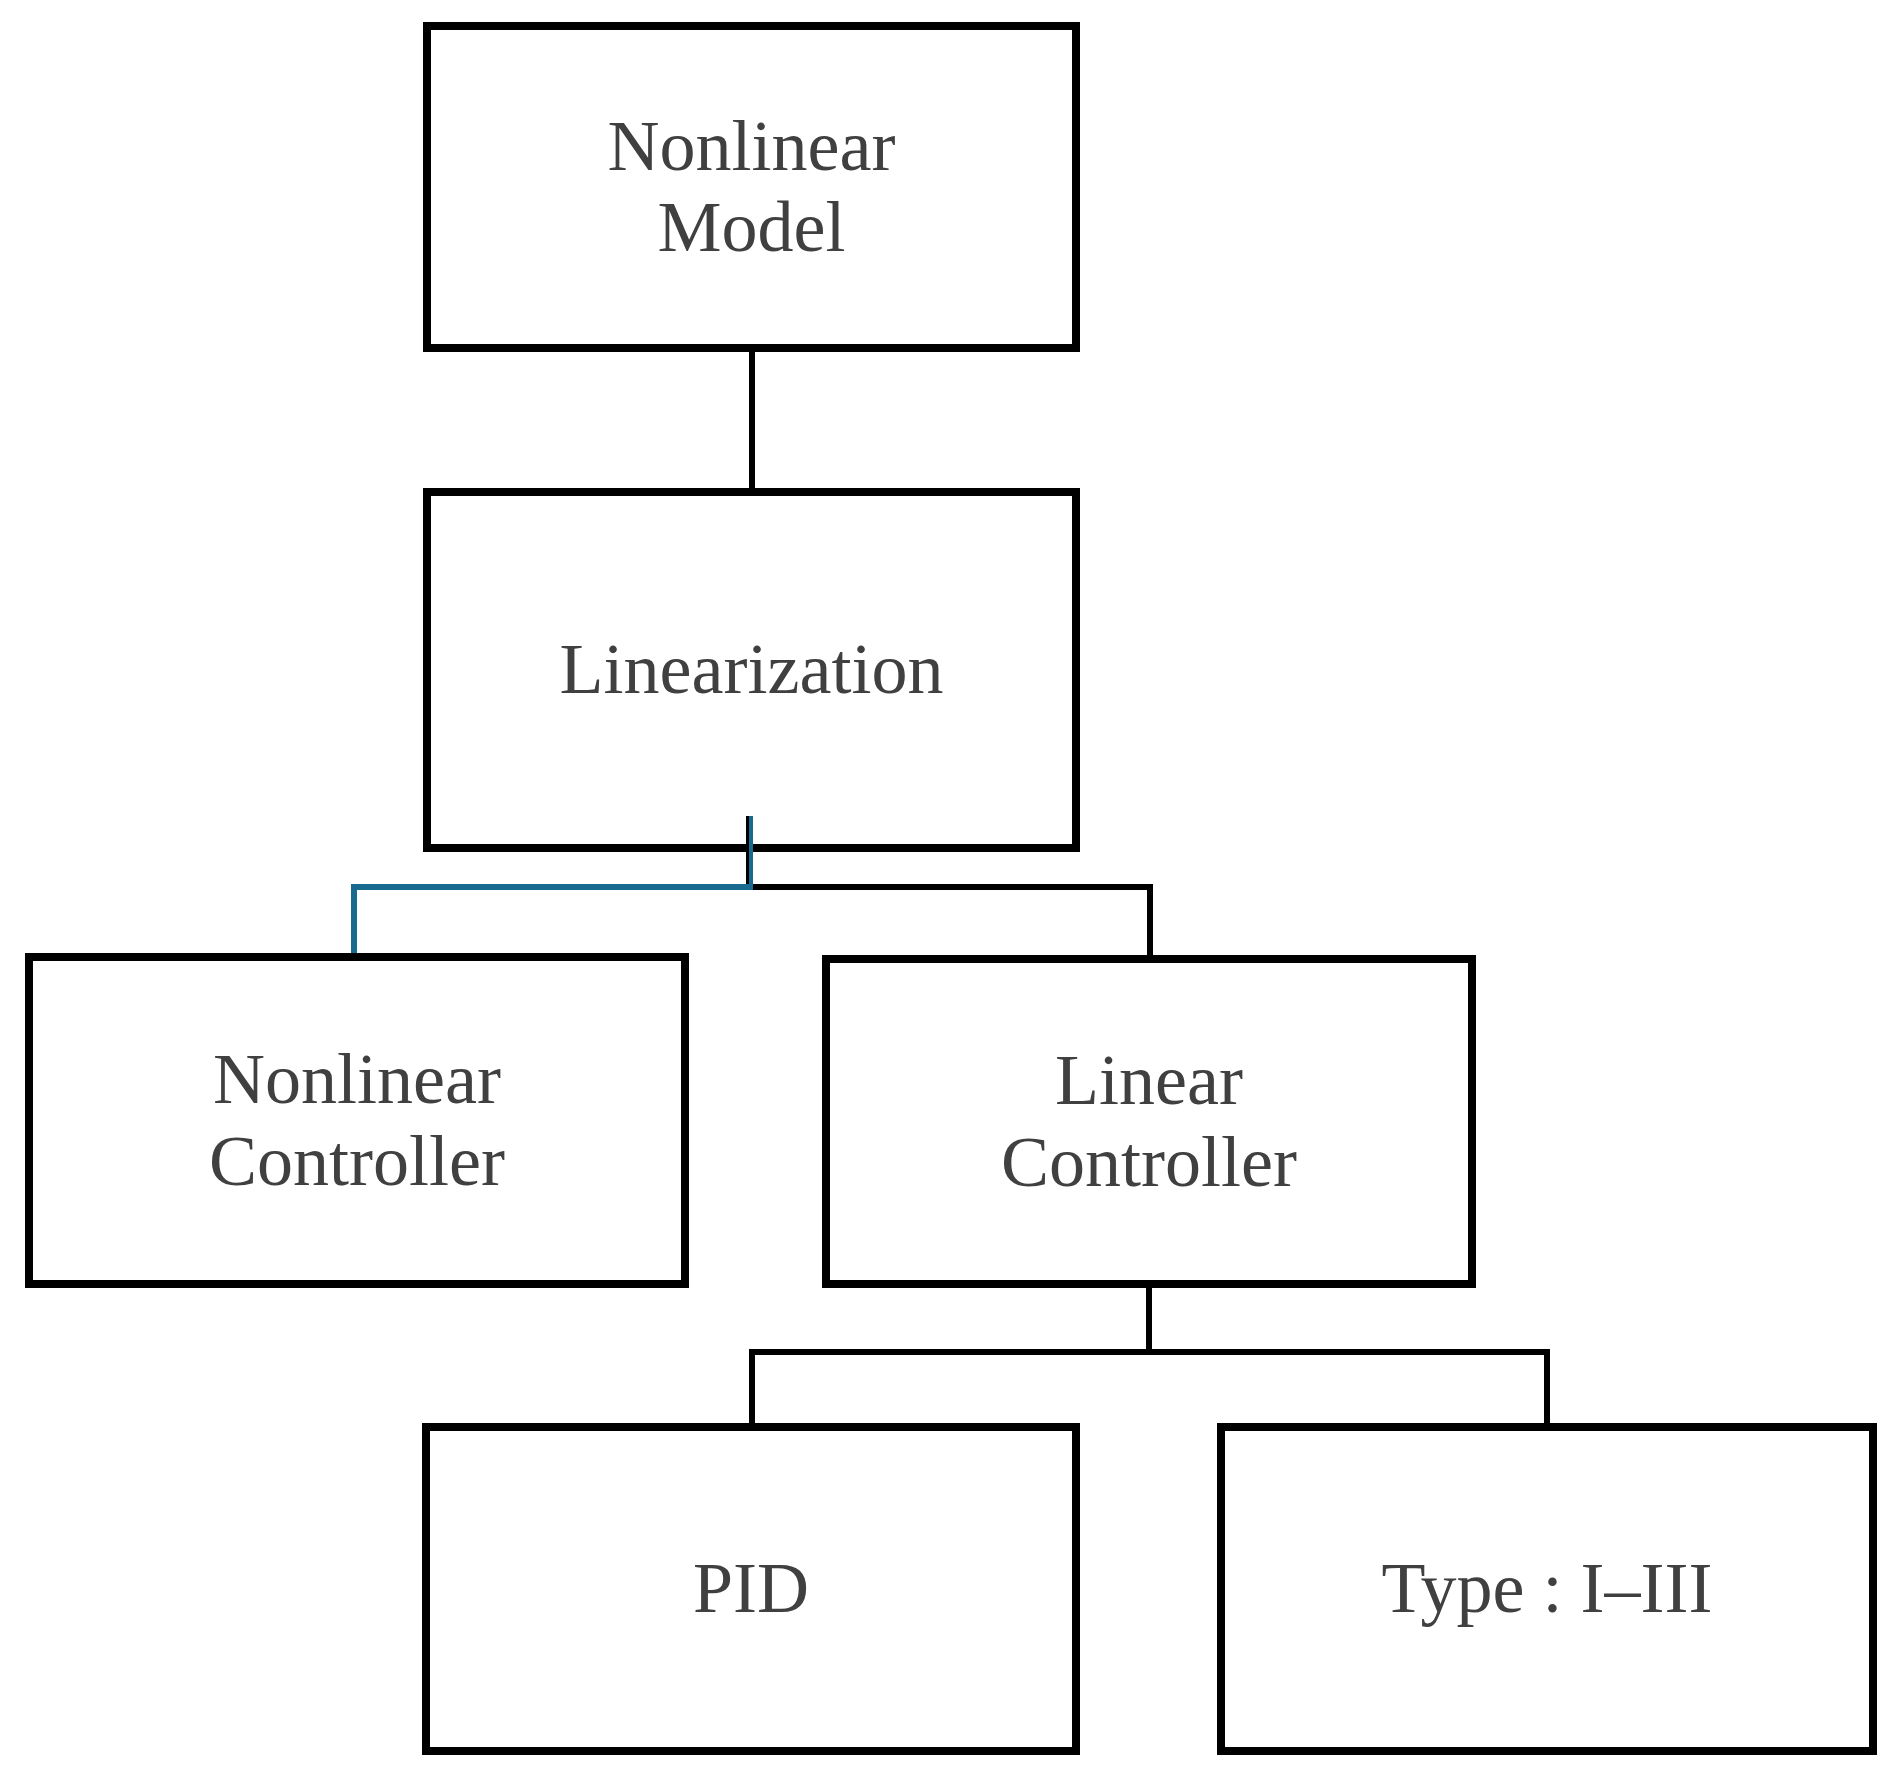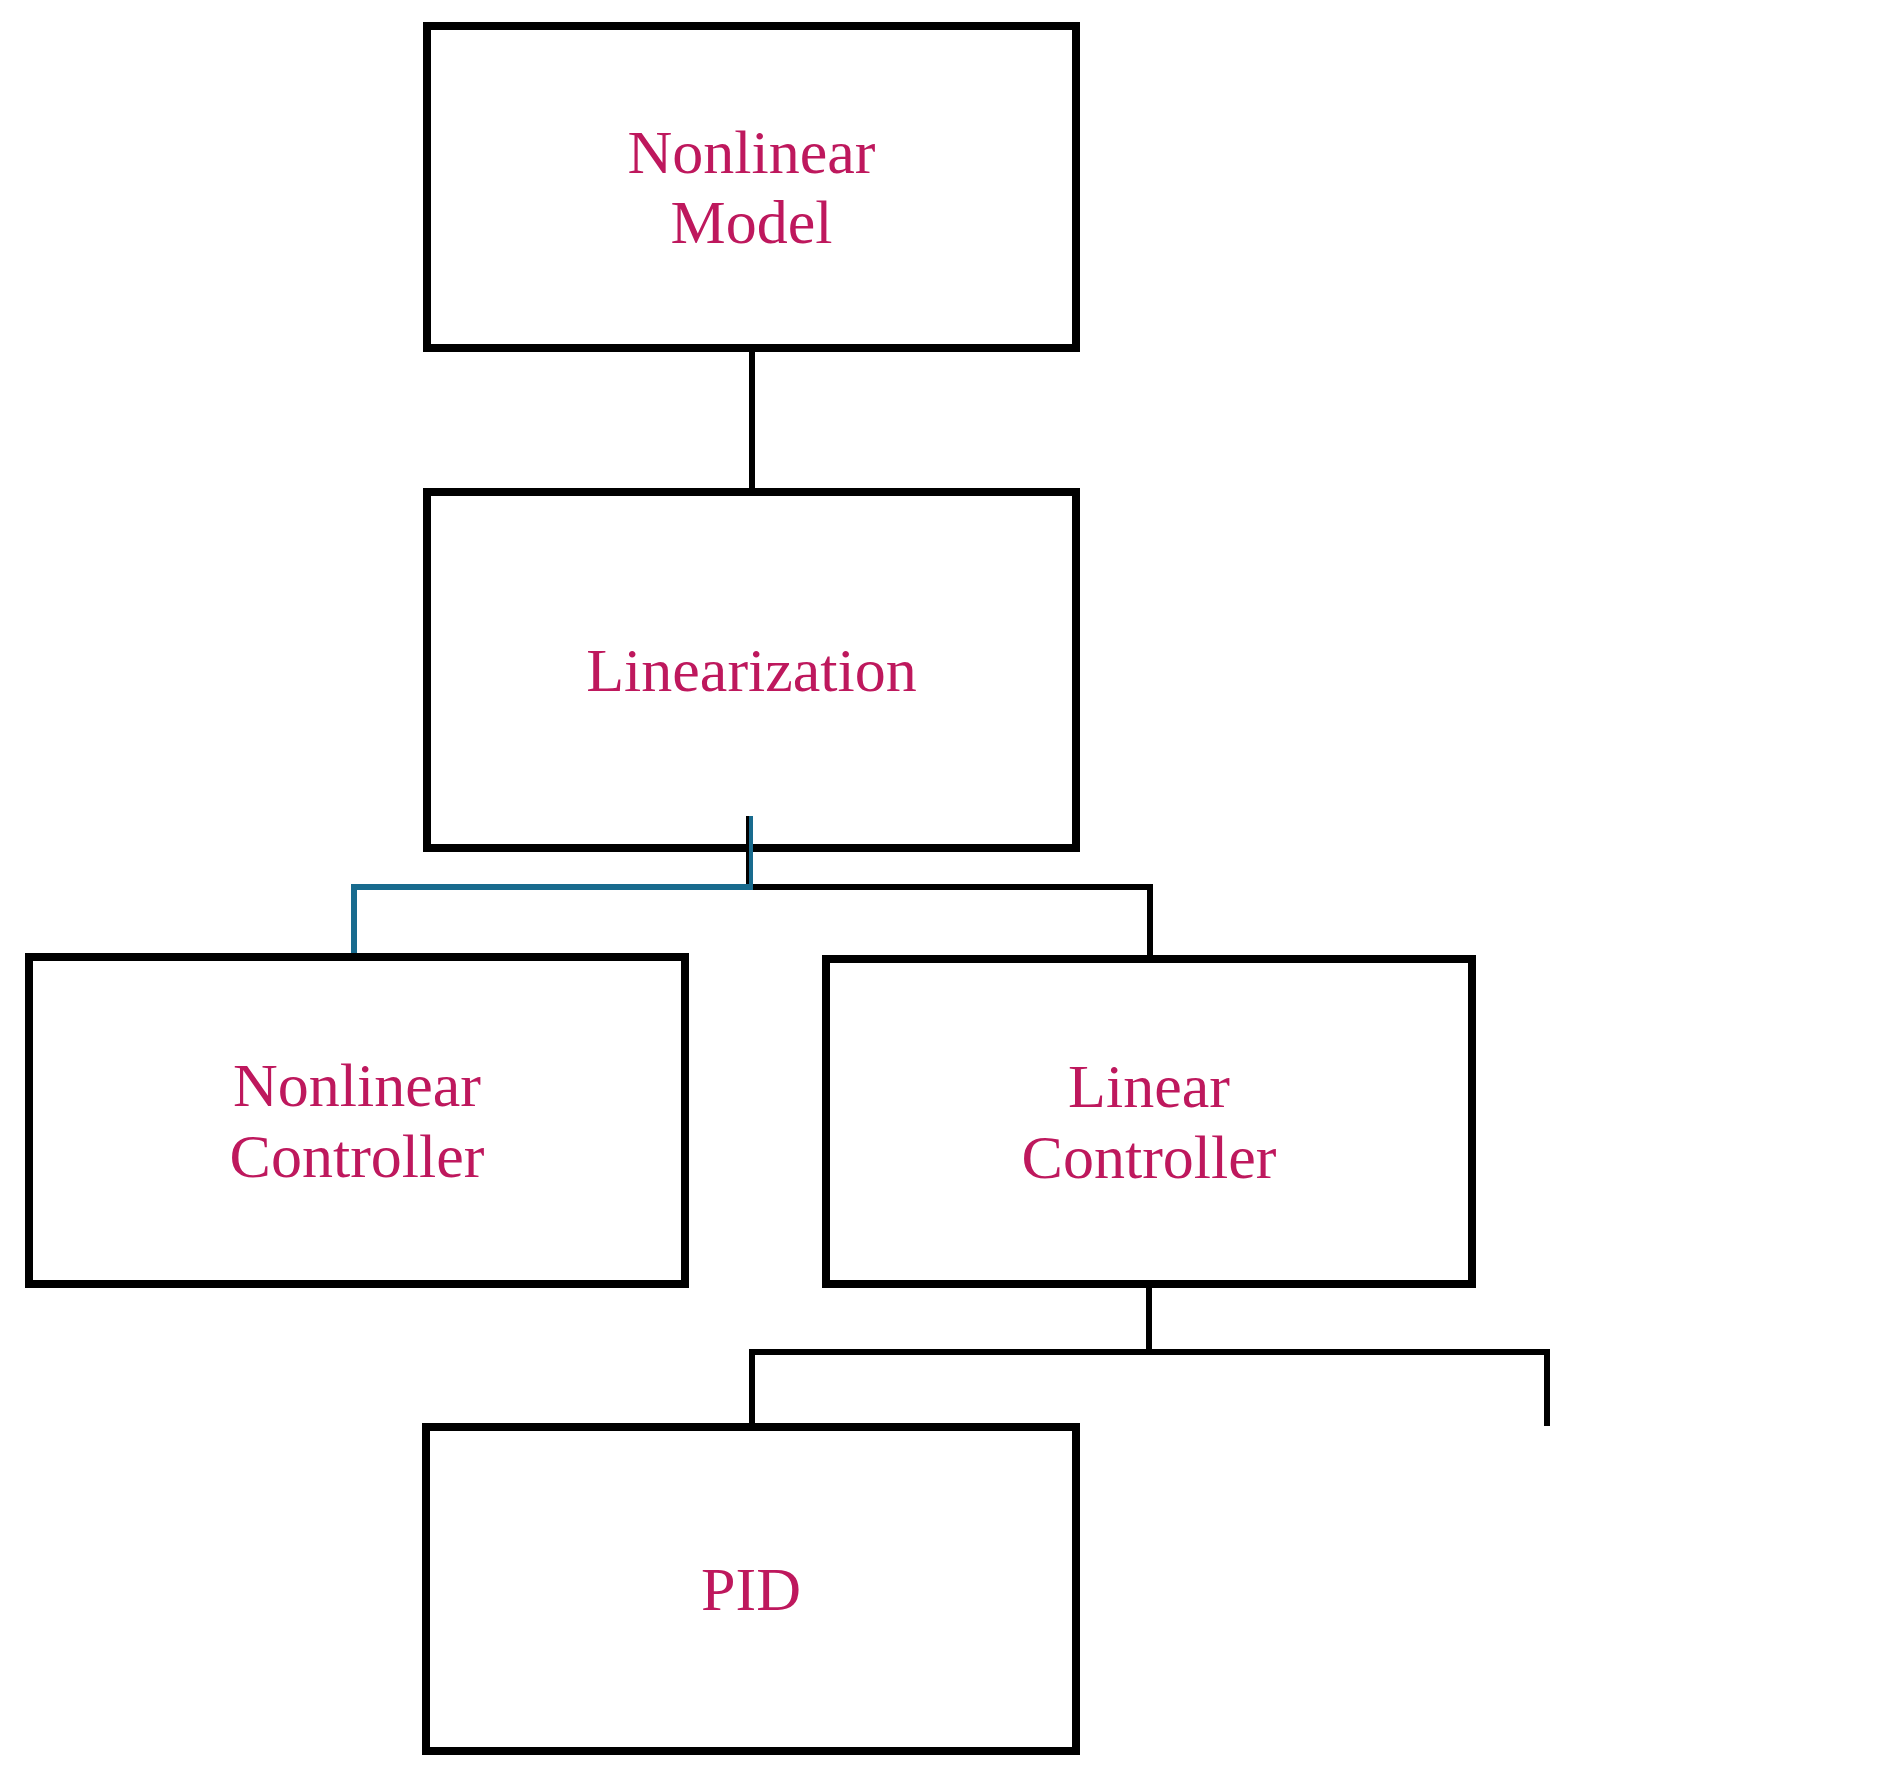--- a/index.html
+++ b/index.html
@@ -17,23 +17,23 @@
   .node {
     position: absolute;
     box-sizing: border-box;
     border: 8px solid #000000;
     background: #ffffff;
     display: flex;
     align-items: center;
     justify-content: center;
     text-align: center;
     font-family: "Liberation Serif", "DejaVu Serif", serif;
-    font-size: 62px;
+    font-size: 72px;
     line-height: 1.13;
-    color: #be185d;
+    color: #404040;
     white-space: pre-line;
   }
   .edge {
     position: absolute;
     background: #000000;
   }
   .edge.teal {
     background: var(--accent, #186b8e);
   }
   .edge.split-vert {
@@ -52,20 +52,21 @@
   <div class="node" style="left:423px; top:488px; width:657px; height:364px;">Linearization</div>
 
   <div class="node" style="left:25px; top:953px; width:664px; height:335px;">Nonlinear
 Controller</div>
 
   <div class="node" style="left:822px; top:955px; width:654px; height:333px;">Linear
 Controller</div>
 
   <div class="node" style="left:422px; top:1423px; width:658px; height:332px;">PID</div>
 
+  <div class="node" style="left:1217px; top:1423px; width:660px; height:332px;">Type : I–III</div>
 
   <div class="edge" style="left:749px; top:348px; width:6px; height:143px;"></div>
 
   <div class="edge split-vert" style="left:746px; top:816px; width:4px; height:74px;"></div>
 
   <div class="edge teal" style="left:351px; top:884px; width:404px; height:6px;"></div>
   <div class="edge teal" style="left:351px; top:884px; width:6px; height:69px;"></div>
 
   <div class="edge" style="left:753px; top:884px; width:400px; height:6px;"></div>
   <div class="edge" style="left:1147px; top:884px; width:6px; height:71px;"></div>

